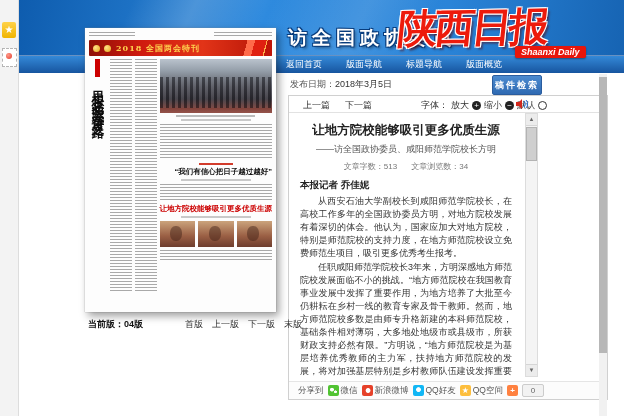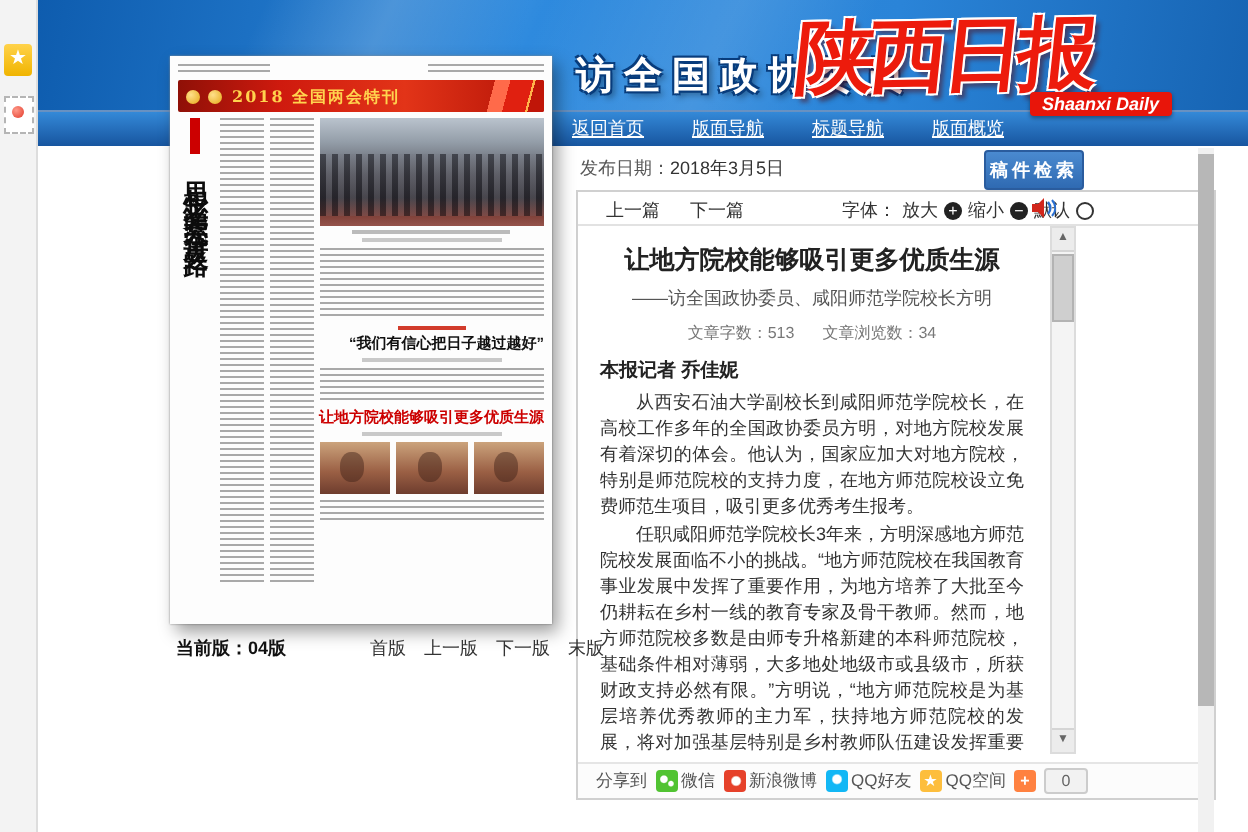--- a/index.html
+++ b/index.html
@@ -17,21 +17,21 @@
   
   .hdr{left:18px;top:0;width:606px;height:73px;
     background:linear-gradient(100deg,#0e5cae 0%,#2e8ade 40%,#2a84d8 70%,#1663b2 100%);z-index:1;}
   .hdr::after{content:"";position:absolute;inset:0;
     background:linear-gradient(115deg,transparent 18%,rgba(255,255,255,.18) 28%,transparent 40%,rgba(255,255,255,.12) 55%,transparent 66%);}
   .site-title{left:288px;top:25px;font-size:19px;font-weight:900;letter-spacing:5px;color:#fff;z-index:3;
     text-shadow:1px 1px 0 #083c7c,-1px -1px 0 #083c7c,1px -1px 0 #083c7c,-1px 1px 0 #083c7c,2px 2px 3px rgba(0,0,0,.45);}
   .hdr-nav{left:18px;top:55px;width:606px;height:18px;display:flex;align-items:center;
     padding-left:268px;box-sizing:border-box;gap:24px;z-index:2;
     background:linear-gradient(180deg,#3489d8,#17559f);border-top:1px solid rgba(255,255,255,.35);}
-  .hdr-nav span{font-size:9px;color:#fff;cursor:pointer;white-space:nowrap;text-decoration:underline;}
+  .hdr-nav span{font-size:9px;color:#fff;cursor:pointer;white-space:nowrap;}
   .logo-cn{left:398px;top:0;width:170px;font-size:40px;font-weight:900;color:#ed1b0c;z-index:6;
     font-family:"DejaVu Serif",serif;transform:skewX(-7deg) rotate(-1deg);letter-spacing:-3px;white-space:nowrap;
     text-shadow:1px 1px 0 #fff,-1px -1px 0 #fff,1px -1px 0 #fff,-1px 1px 0 #fff,3px 3px 2px rgba(90,0,0,.45);}
   .logo-en{left:478px;top:46px;background:#e8150a;color:#fff;font-size:9px;font-style:italic;font-weight:bold;
     padding:1px 6px;border-radius:2px;z-index:7;box-shadow:0 1px 2px rgba(0,0,0,.4);margin-left:37px;}
 
   
   .date-row{left:290px;top:78px;font-size:9px;color:#555;z-index:3;}
   .date-row b{color:#333;font-weight:normal;}
   .search-btn{left:492px;top:75px;width:48px;height:18px;z-index:4;

